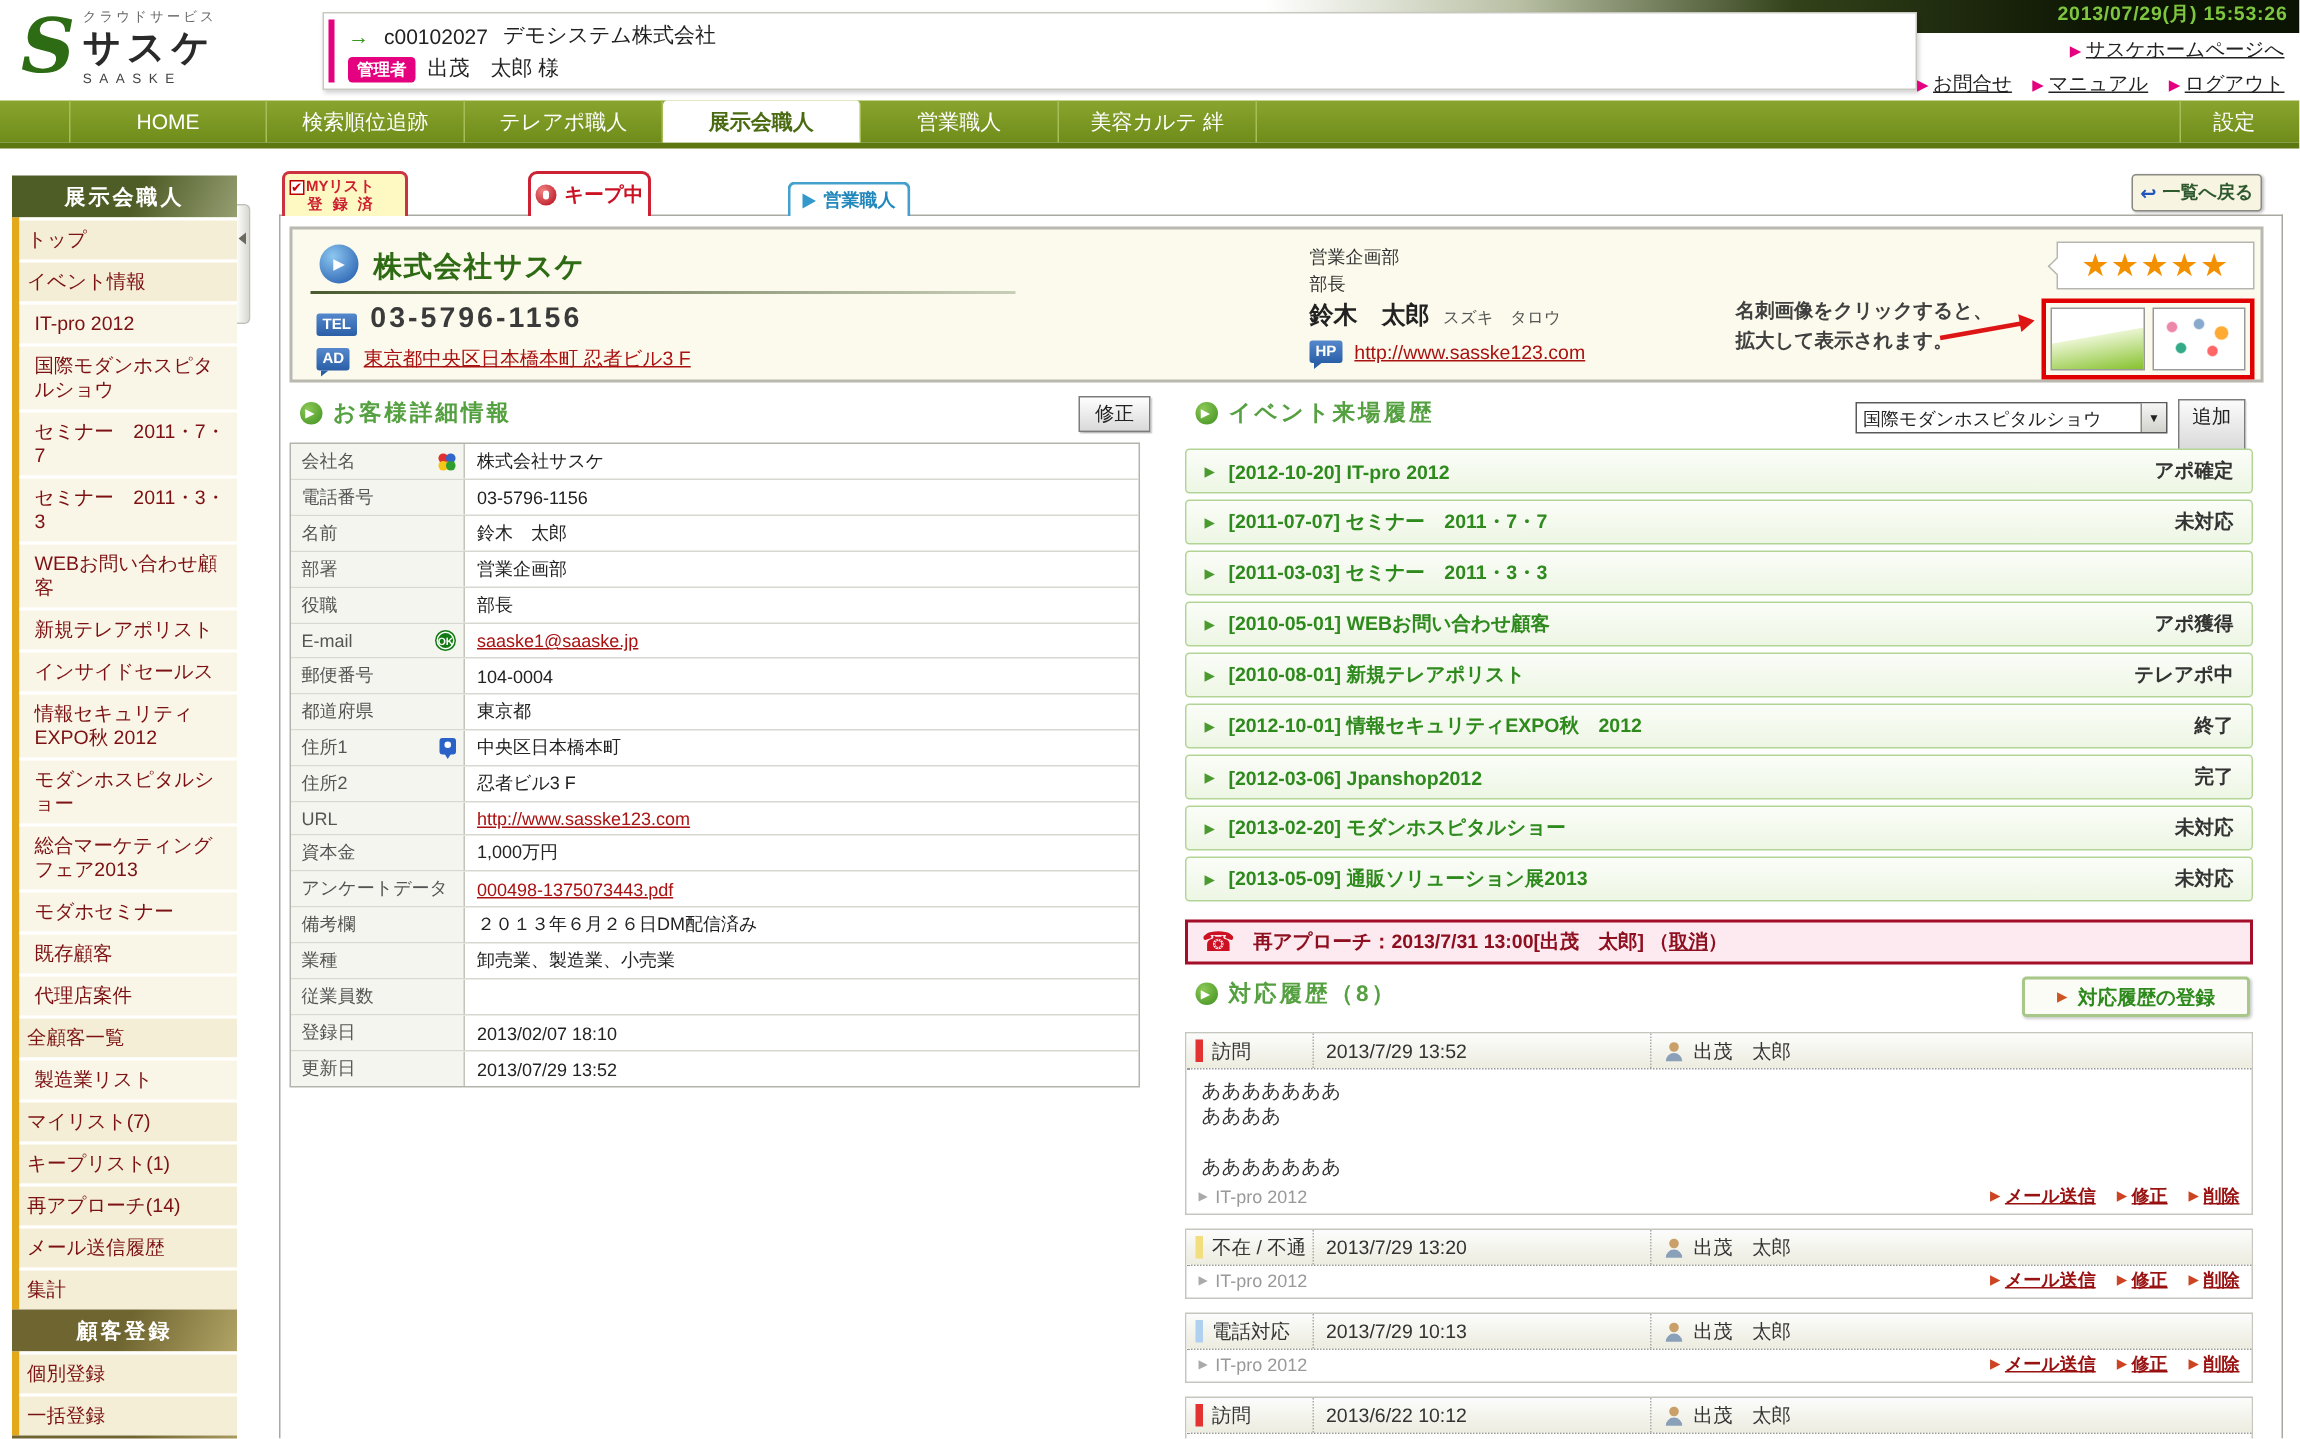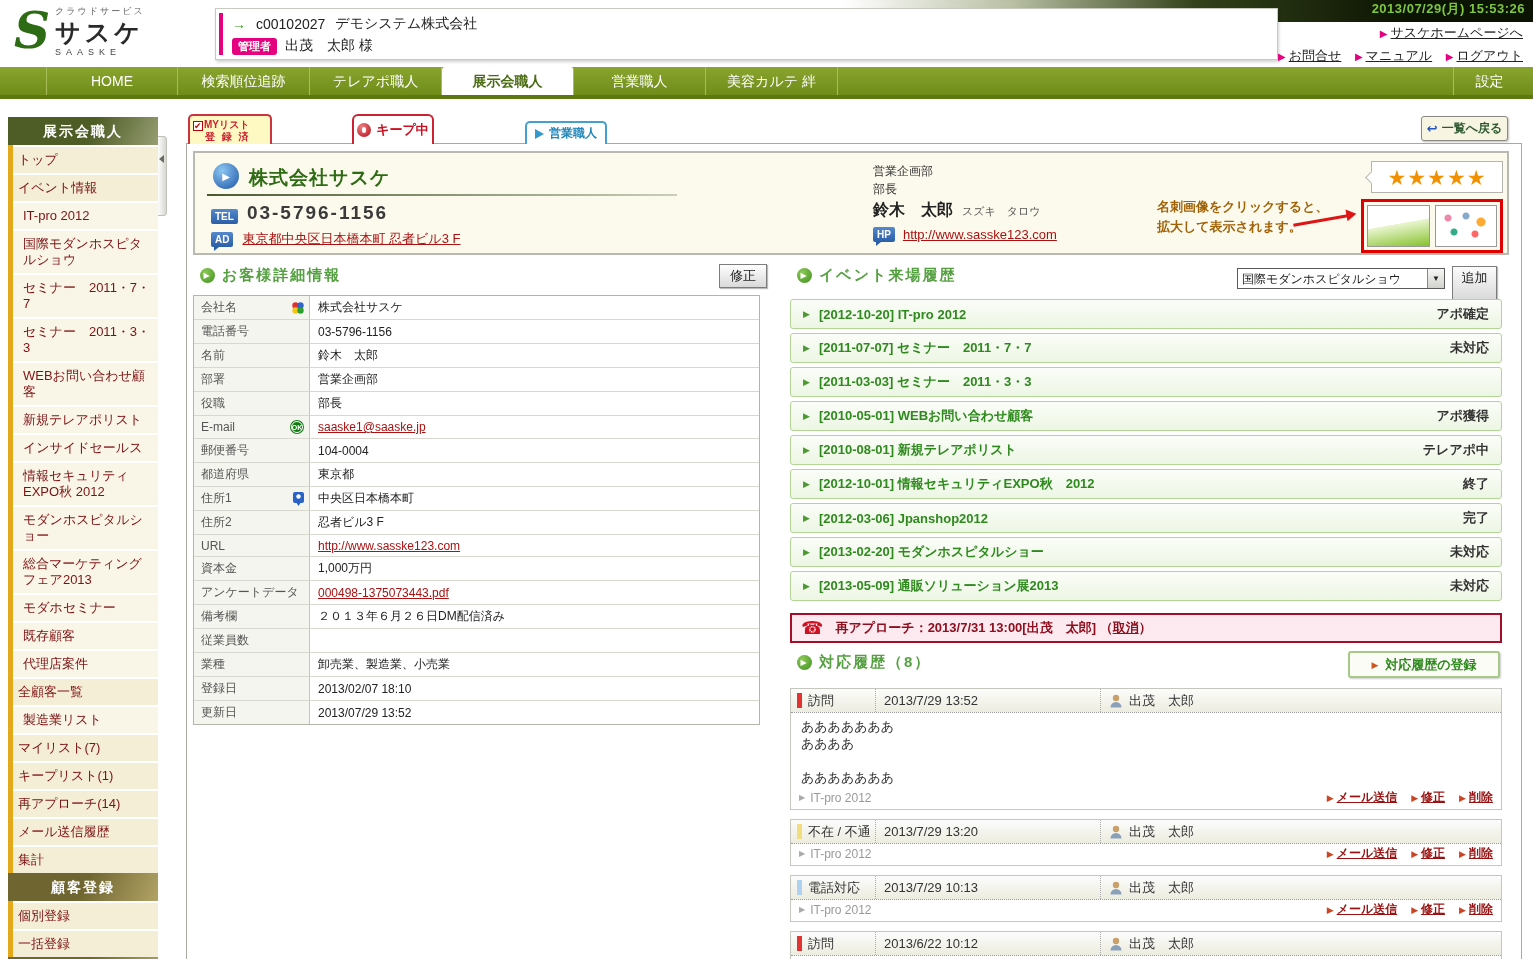--- a/index.html
+++ b/index.html
@@ -67,21 +67,21 @@
 .tel-num{font-size:19px;font-weight:bold;color:#3a3a3a;letter-spacing:2px;}
 .ad-row{position:absolute;left:16px;top:77px;display:flex;align-items:center;gap:9px;}
 .red-link{color:#aa1111;text-decoration:underline;font-size:13px;}
 .mid{position:absolute;left:678px;top:9px;font-size:12px;color:#333;}
 .mid-dep{line-height:18px;}
 .mid-pos{line-height:18px;}
 .mid-name-row{display:flex;align-items:baseline;gap:9px;margin-top:2px;}
 .mid-name{font-size:16px;font-weight:bold;color:#222;}
 .mid-kana{font-size:11px;color:#555;}
 .mid-hp{display:flex;align-items:center;gap:8px;margin-top:6px;}
-.note{position:absolute;left:962px;top:44px;width:185px;color:#a16207;font-weight:bold;font-size:13px;line-height:20px;}
+.note{position:absolute;left:962px;top:44px;width:185px;color:#404040;font-weight:bold;font-size:13px;line-height:20px;}
 .note-arrow{position:absolute;left:1098px;top:66px;width:55px;height:3px;background:#dd1515;transform:rotate(-10deg);}
 .note-arrow::after{content:"";position:absolute;right:-9px;top:-5px;border-left:10px solid #dd1515;border-top:6px solid transparent;border-bottom:6px solid transparent;}
 .stars-box{position:absolute;left:1176px;top:8px;width:132px;height:32px;background:#fff;border:1px solid #b5b5ad;display:flex;align-items:center;justify-content:center;}
 .stars-box::before{content:"";position:absolute;left:-5px;top:11px;width:8px;height:8px;background:#fff;border-left:1px solid #b5b5ad;border-bottom:1px solid #b5b5ad;transform:rotate(45deg);}
 .stars{color:#f39000;font-size:21px;letter-spacing:1px;line-height:21px;}
 .cards-box{position:absolute;left:1166px;top:46px;width:142px;height:54px;border:3px solid #e00000;background:#fcfaec;display:flex;gap:5px;padding:2px 3px;align-items:center;}
 .bcard{width:63px;height:42px;border:1px solid #999;cursor:pointer;}
 .bcard.green{background:linear-gradient(170deg,#ffffff 45%,#eaf5d0 46%,#86c22e 100%);}
 .bcard.multi{background:
  radial-gradient(circle at 20% 30%,#ee88aa 0 3px,transparent 4px),
@@ -391,29 +391,29 @@
       </div>
   </div>
   <div class="drow">
     <div class="dlabel">
         <span class="lab">備考欄</span>
       </div>
     <div class="dvalue">２０１３年６月２６日DM配信済み</div>
   </div>
   <div class="drow">
     <div class="dlabel">
+        <span class="lab">業種</span>
+      </div>
+    <div class="dvalue">卸売業、製造業、小売業</div>
+  </div>
+  <div class="drow">
+    <div class="dlabel">
         <span class="lab">従業員数</span>
       </div>
     <div class="dvalue"></div>
-  </div>
-  <div class="drow">
-    <div class="dlabel">
-        <span class="lab">業種</span>
-      </div>
-    <div class="dvalue">卸売業、製造業、小売業</div>
   </div>
   <div class="drow">
     <div class="dlabel">
         <span class="lab">登録日</span>
       </div>
     <div class="dvalue">2013/02/07 18:10</div>
   </div>
   <div class="drow">
     <div class="dlabel">
         <span class="lab">更新日</span>

